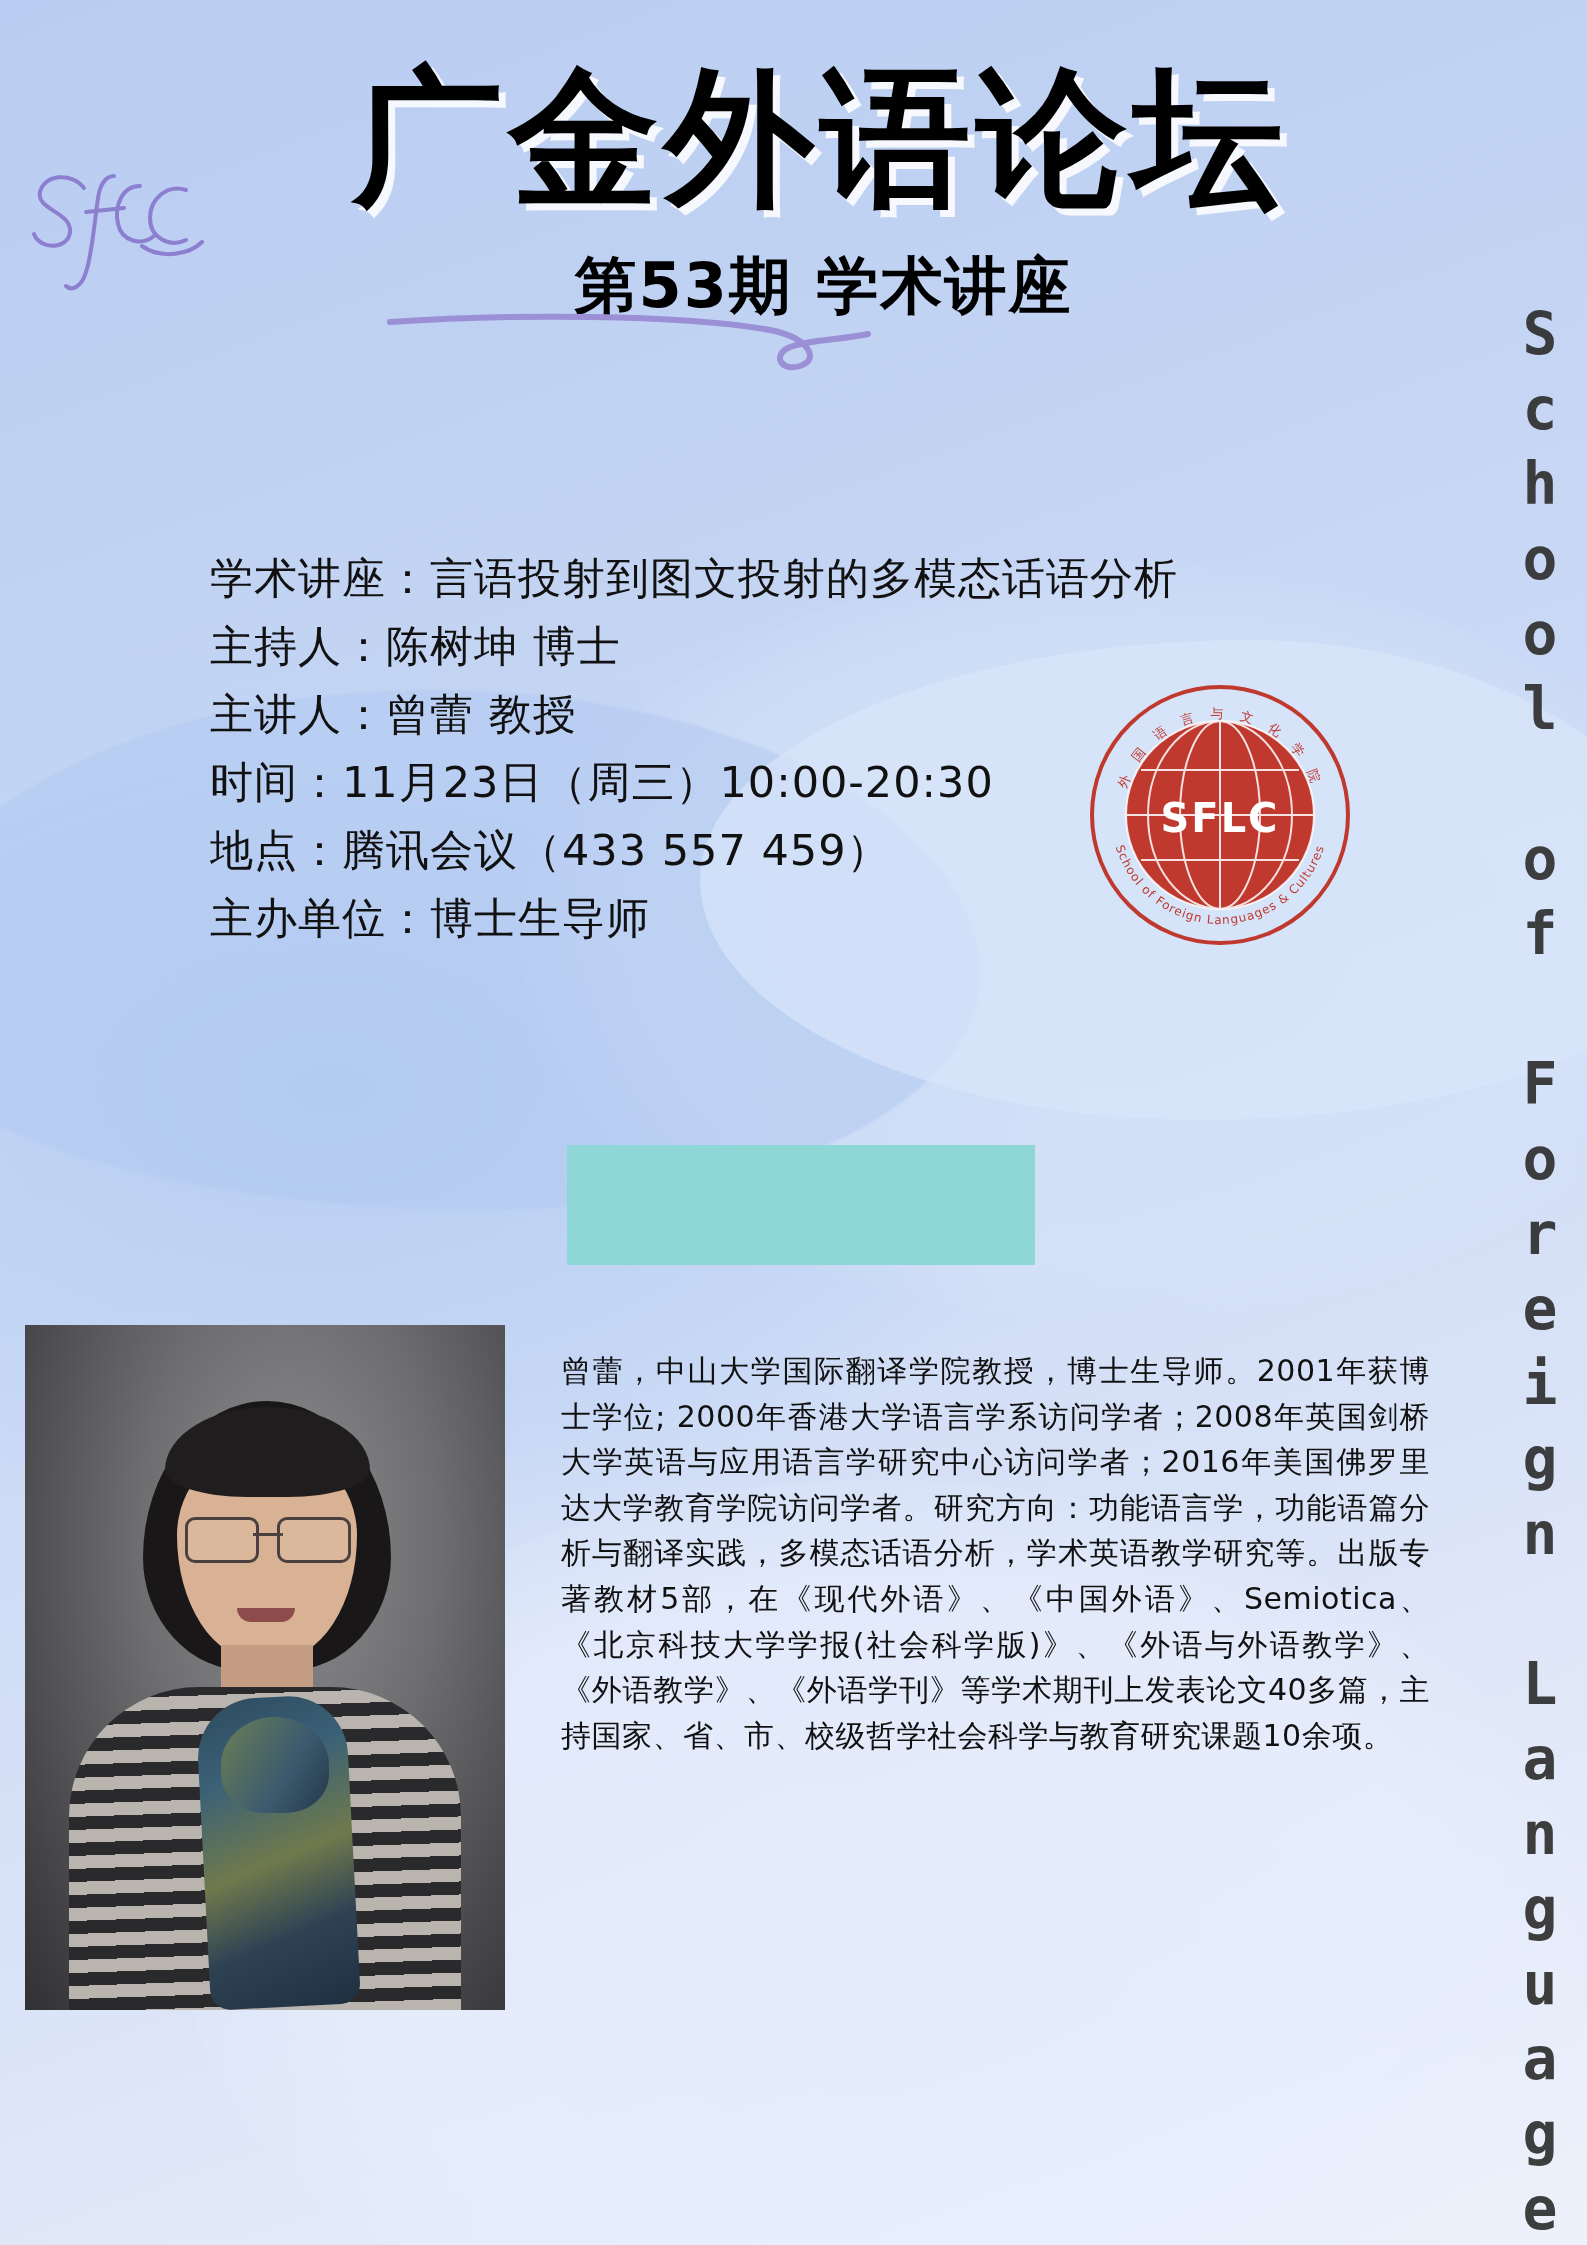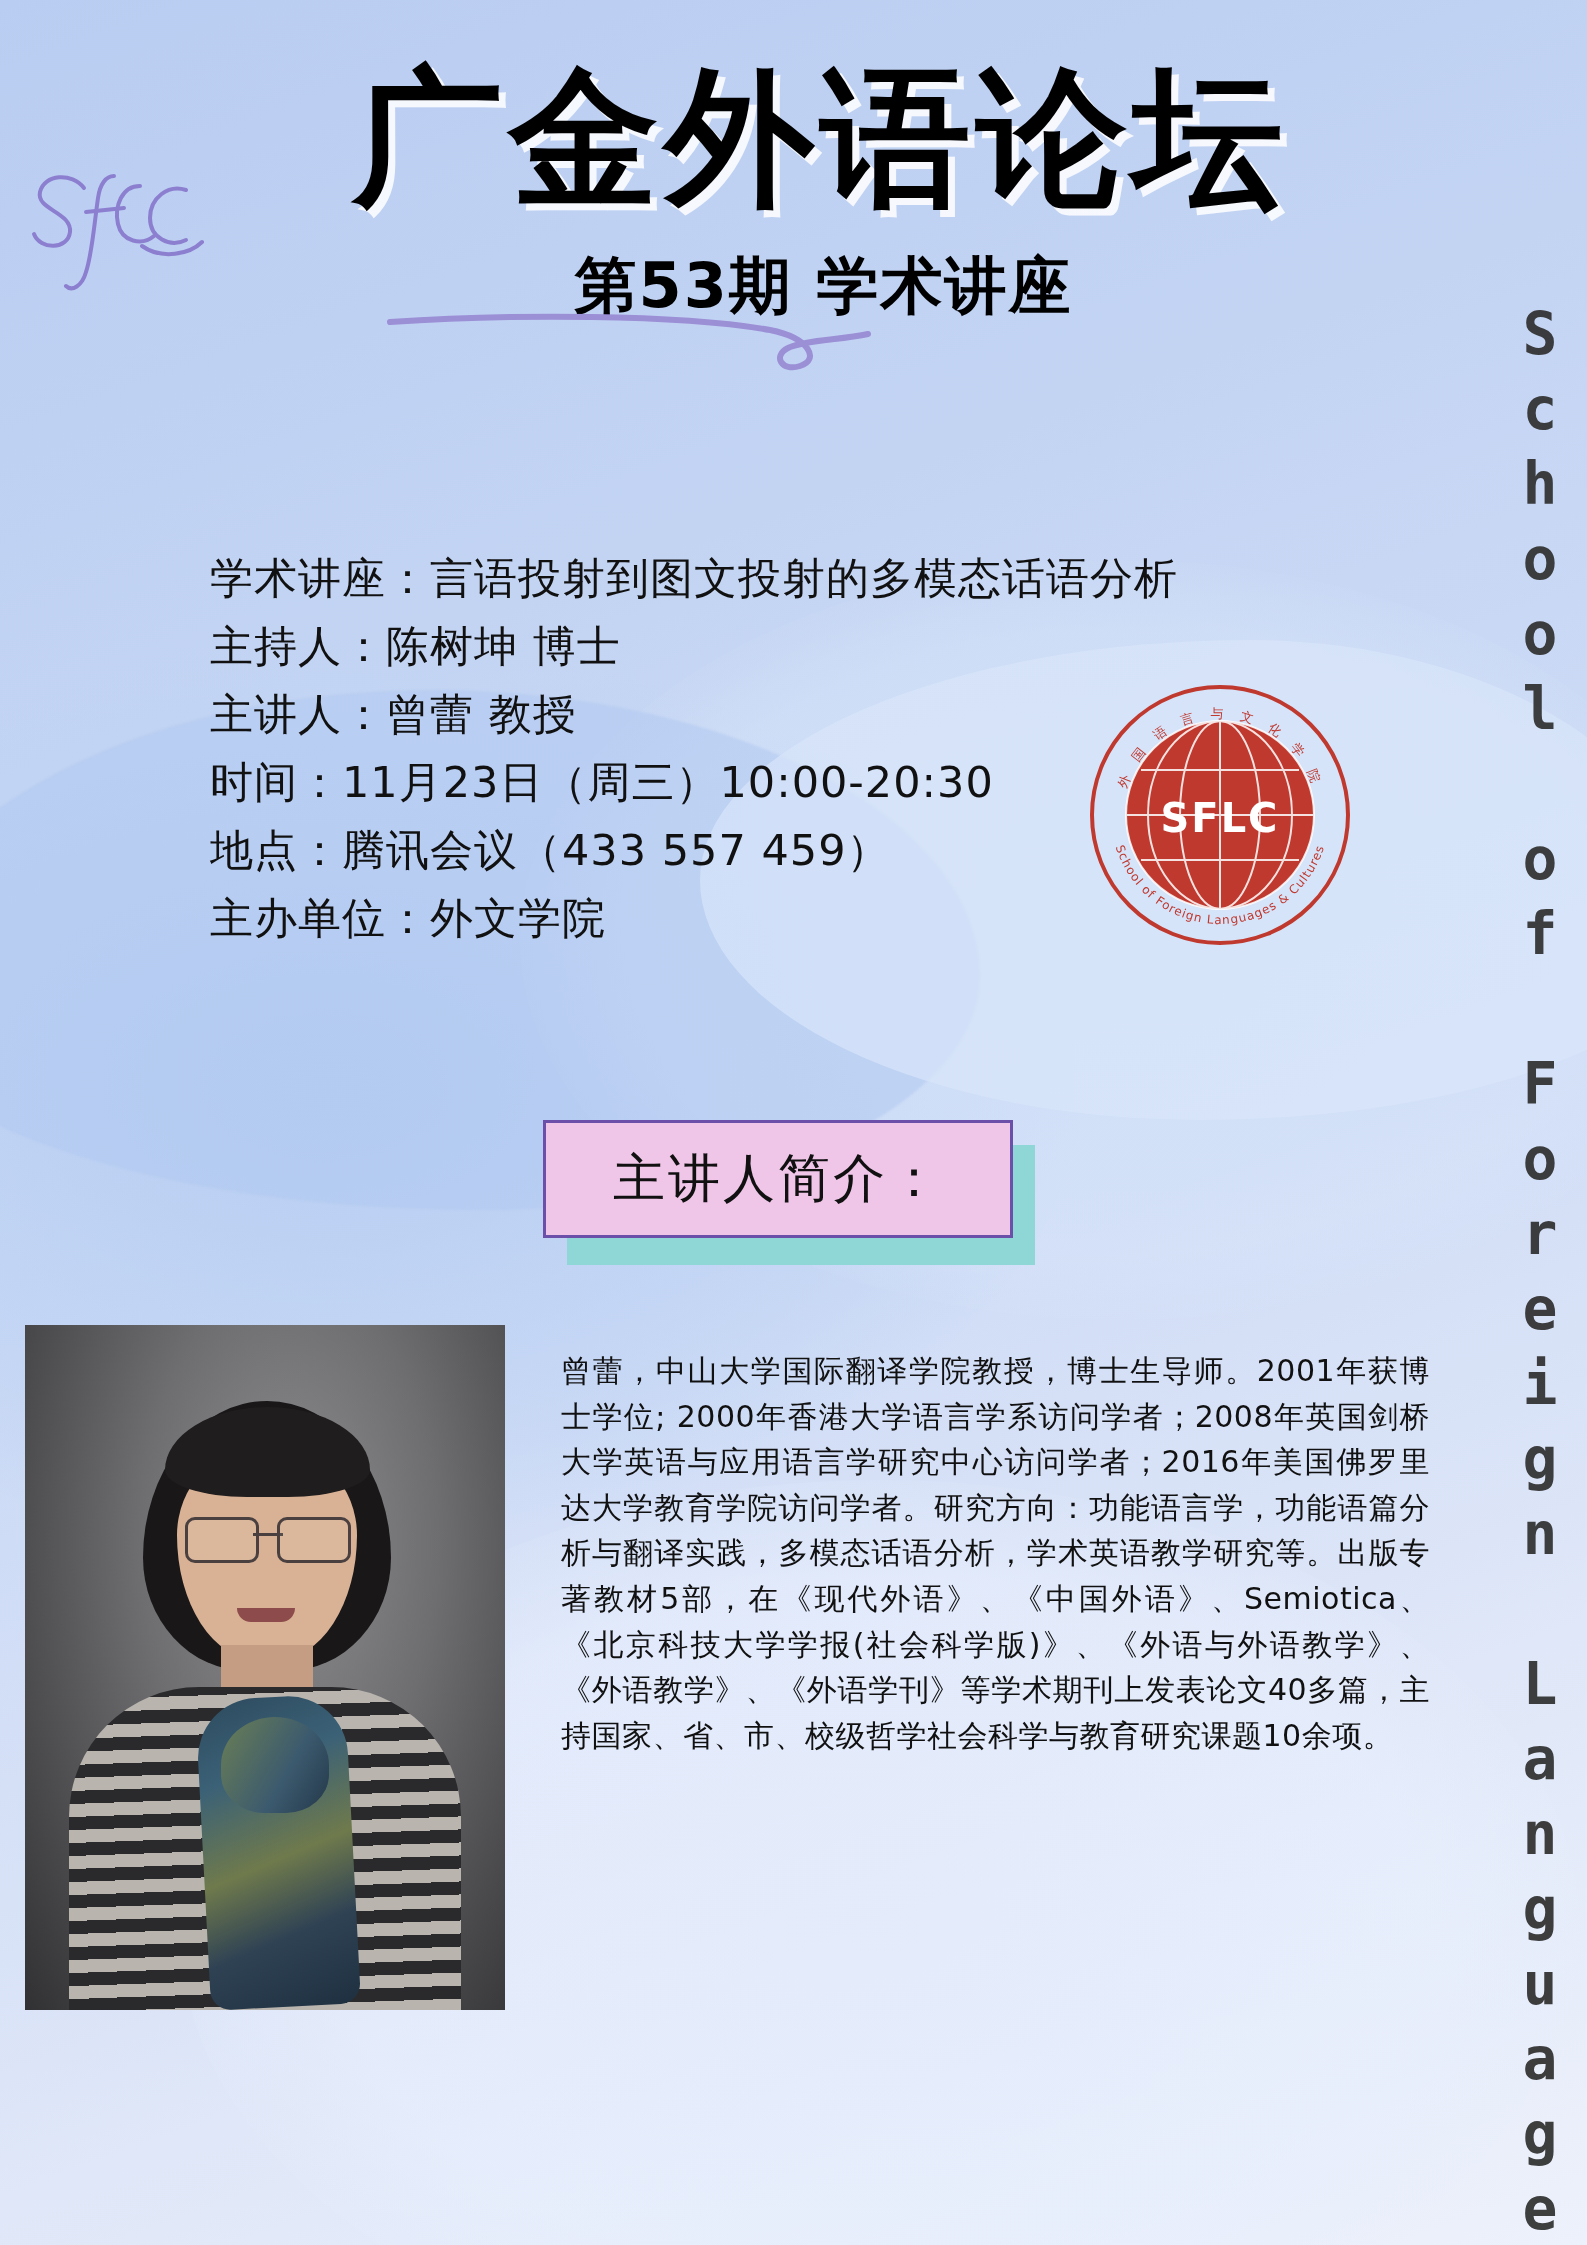--- a/index.html
+++ b/index.html
@@ -339,21 +339,21 @@
   <svg class="title-flourish" viewBox="0 0 500 80">
     <path d="M10 22 C130 14, 300 14, 390 30 C430 38, 440 60, 420 66 C402 72, 392 56, 408 48 C424 40, 460 40, 488 34" fill="none" stroke="#9b8fd6" stroke-width="6" stroke-linecap="round"></path>
   </svg>
 
   <div class="info-block">
     <div class="info-line">学术讲座：言语投射到图文投射的多模态话语分析</div>
     <div class="info-line">主持人：陈树坤 博士</div>
     <div class="info-line">主讲人：曾蕾 教授</div>
     <div class="info-line">时间：11月23日（周三）10:00-20:30</div>
     <div class="info-line">地点：腾讯会议（433 557 459）</div>
-    <div class="info-line">主办单位：外文学院</div>
+    <div class="info-line">主办单位：博士生导师</div>
   </div>
 
   <svg class="seal" viewBox="0 0 270 270">
     <defs>
       <path id="arcTop" d="M 38 135 A 97 97 0 0 1 232 135"></path>
       <path id="arcBottom" d="M 26 135 A 109 109 0 0 0 244 135"></path>
     </defs>
     <circle cx="135" cy="135" r="128" fill="none" stroke="#c0392f" stroke-width="4"></circle>
     <circle cx="135" cy="135" r="94" fill="#c0392f"></circle>
     <g stroke="#ffffff" stroke-width="2" fill="none" opacity="0.85">
@@ -370,23 +370,20 @@
       <textPath href="#arcTop" startOffset="50%" text-anchor="middle">外 国 语 言 与 文 化 学 院</textPath>
     </text>
     <text font-family="DejaVu Sans, sans-serif" font-size="12" fill="#c0392f" letter-spacing="1">
       <textPath href="#arcBottom" startOffset="50%" text-anchor="middle">School of Foreign Languages &amp; Cultures</textPath>
     </text>
   </svg>
 
   <div class="vertical-text">School of Foreign Languages &amp; Cultures</div>
 
   <div class="banner-shadow"></div>
-  <div class="banner">
-    <span class="banner-text">主讲人简介：</span>
-  </div>
 
   <div class="photo">
     <div class="ph-hair"></div>
     <div class="ph-face"></div>
     <div class="ph-fringe"></div>
     <div class="ph-glasses">
       <div class="ph-glass l"></div>
       <div class="ph-bridge"></div>
       <div class="ph-glass r"></div>
     </div>

